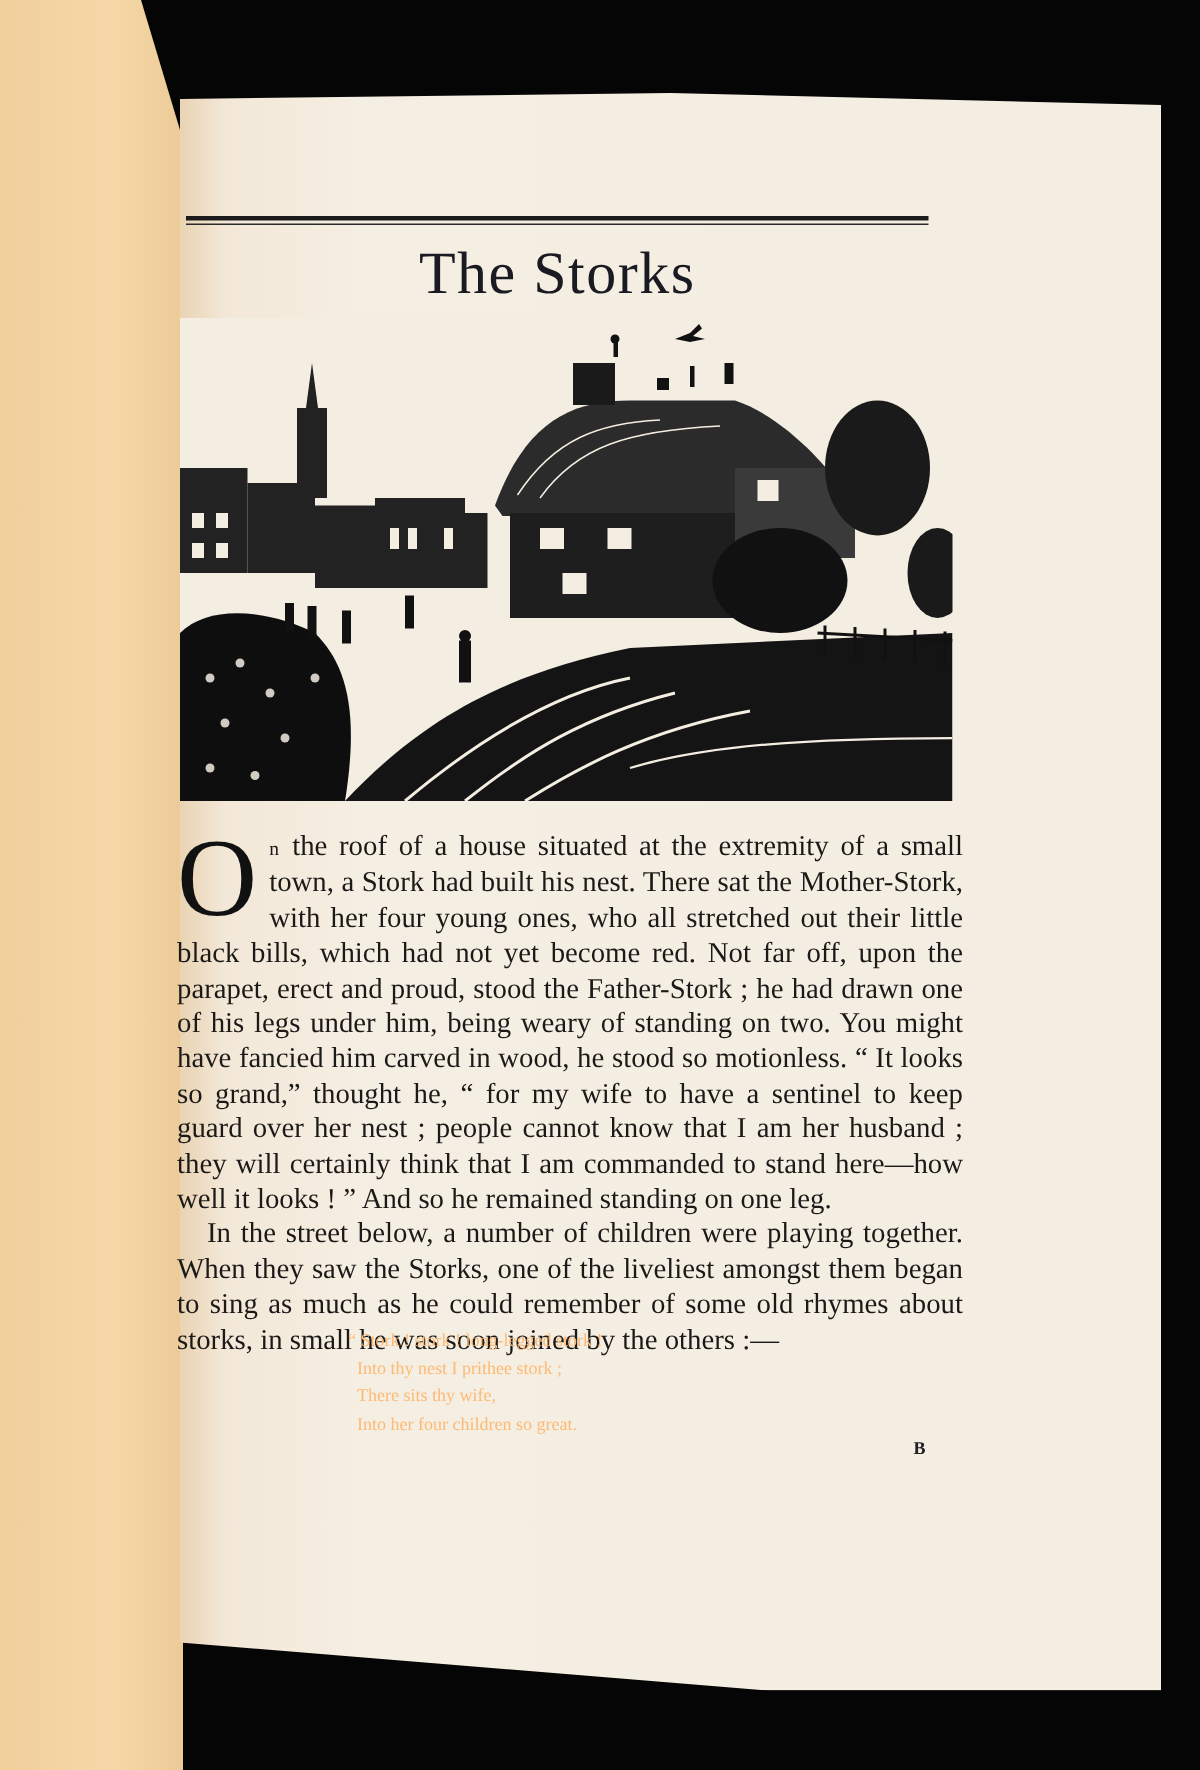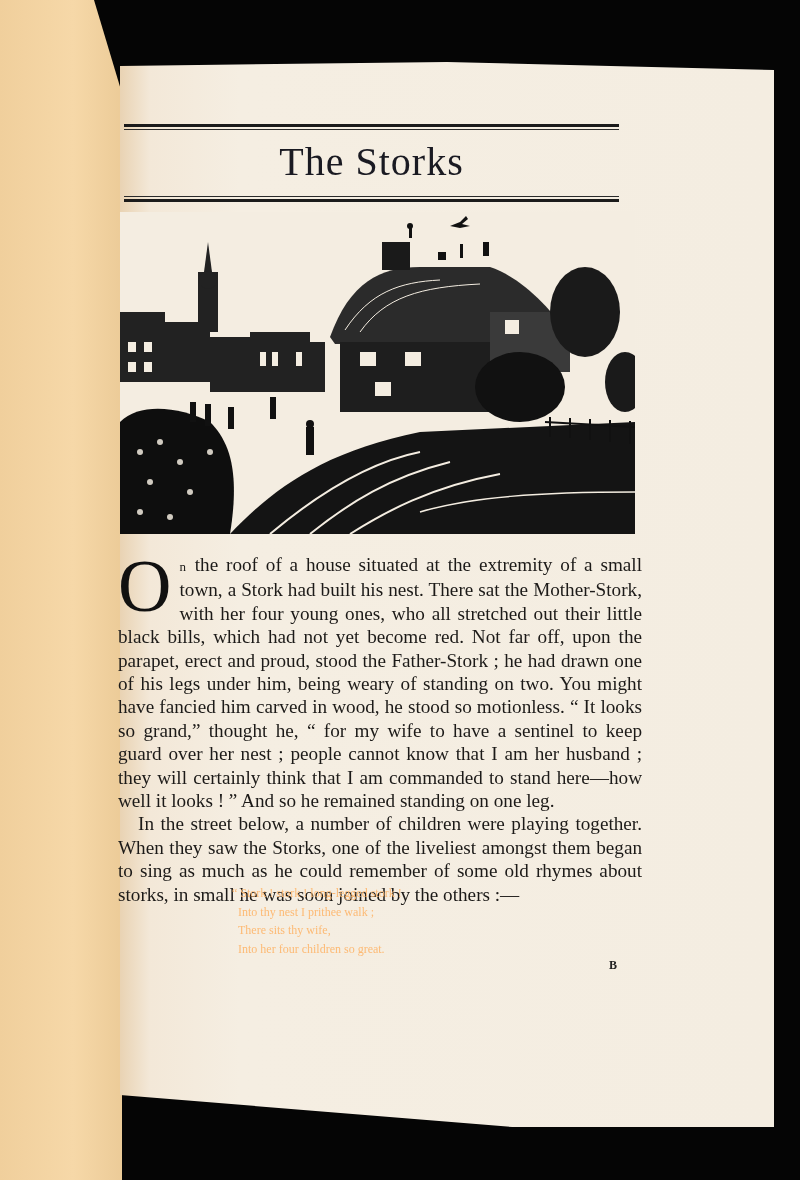--- a/index.html
+++ b/index.html
@@ -20,21 +20,21 @@
     .right-page {
       position: absolute; left: 120px; top: 62px; width: 654px; height: 1065px;
       background: linear-gradient(90deg, #e9d3b3 0px, #f3e8d8 30px, #f5eee2 120px, #f4ede1 100%);
       border-top-right-radius: 3px;
       clip-path: polygon(0 4px, 50% 0, 100% 8px, 100% 100%, 60% 100%, 0 97%);
     }
     .page-edge {
       position: absolute; left: 766px; top: 80px; width: 8px; height: 1030px;
       background: #e8c9a8; border-radius: 2px;
     }
-    .title-block { position: absolute; left: 124px; top: 124px; width: 495px; }
+    .title-block { position: absolute; left: 124px; top: 144px; width: 495px; }
     .rule-thick { height: 3px; background: #1b1b1b; }
     .rule-thin { height: 1px; background: #2a2a2a; }
     .title {
       text-align: center; font-size: 40px; color: #1a1a22; letter-spacing: 1px;
       padding: 12px 0 14px 0; line-height: 1;
     }
     .illustration {
       position: absolute; left: 120px; top: 212px; width: 515px; height: 322px;
     }
     .text-block {
@@ -169,18 +169,18 @@
 
 <div class="text-block">
   <p class="para">
     <span class="dropcap">O</span><span class="sc">n</span><span> the roof of a house situated at the extremity of a small town, a Stork had built his nest.  There sat the Mother-Stork, with her four young ones, who all stretched out their little black bills, which had not yet become red.  Not far off, upon the parapet, erect and proud, stood the Father-Stork ; he had drawn one of his legs under him, being weary of standing on two.  You might have fancied him carved in wood, he stood so motionless. “ It looks so grand,” thought he, “ for my wife to have a sentinel to keep guard over her nest ;  people cannot know that I am her husband ;  they will certainly think that I am commanded to stand here—how well it looks ! ”  And so he remained standing on one leg.</span>
   </p>
   <p class="para">In the street below, a number of children were playing together. When they saw the Storks, one of the liveliest amongst them began to sing as much as he could remember of some old rhymes about storks, in small he was soon joined by the others :—</p>
 </div>
 
 <div class="verse">
   <div class="line">“ Stork ! stork ! long-legged stork !</div>
-  <div class="line indent">Into thy nest I prithee walk ;</div>
+  <div class="line indent">Into thy nest I prithee stork ;</div>
   <div class="line indent">There sits thy wife,</div>
   <div class="line indent">Into her four children so great.</div>
 </div>
 
 <div class="signature">B</div>
 
 </body></html>

